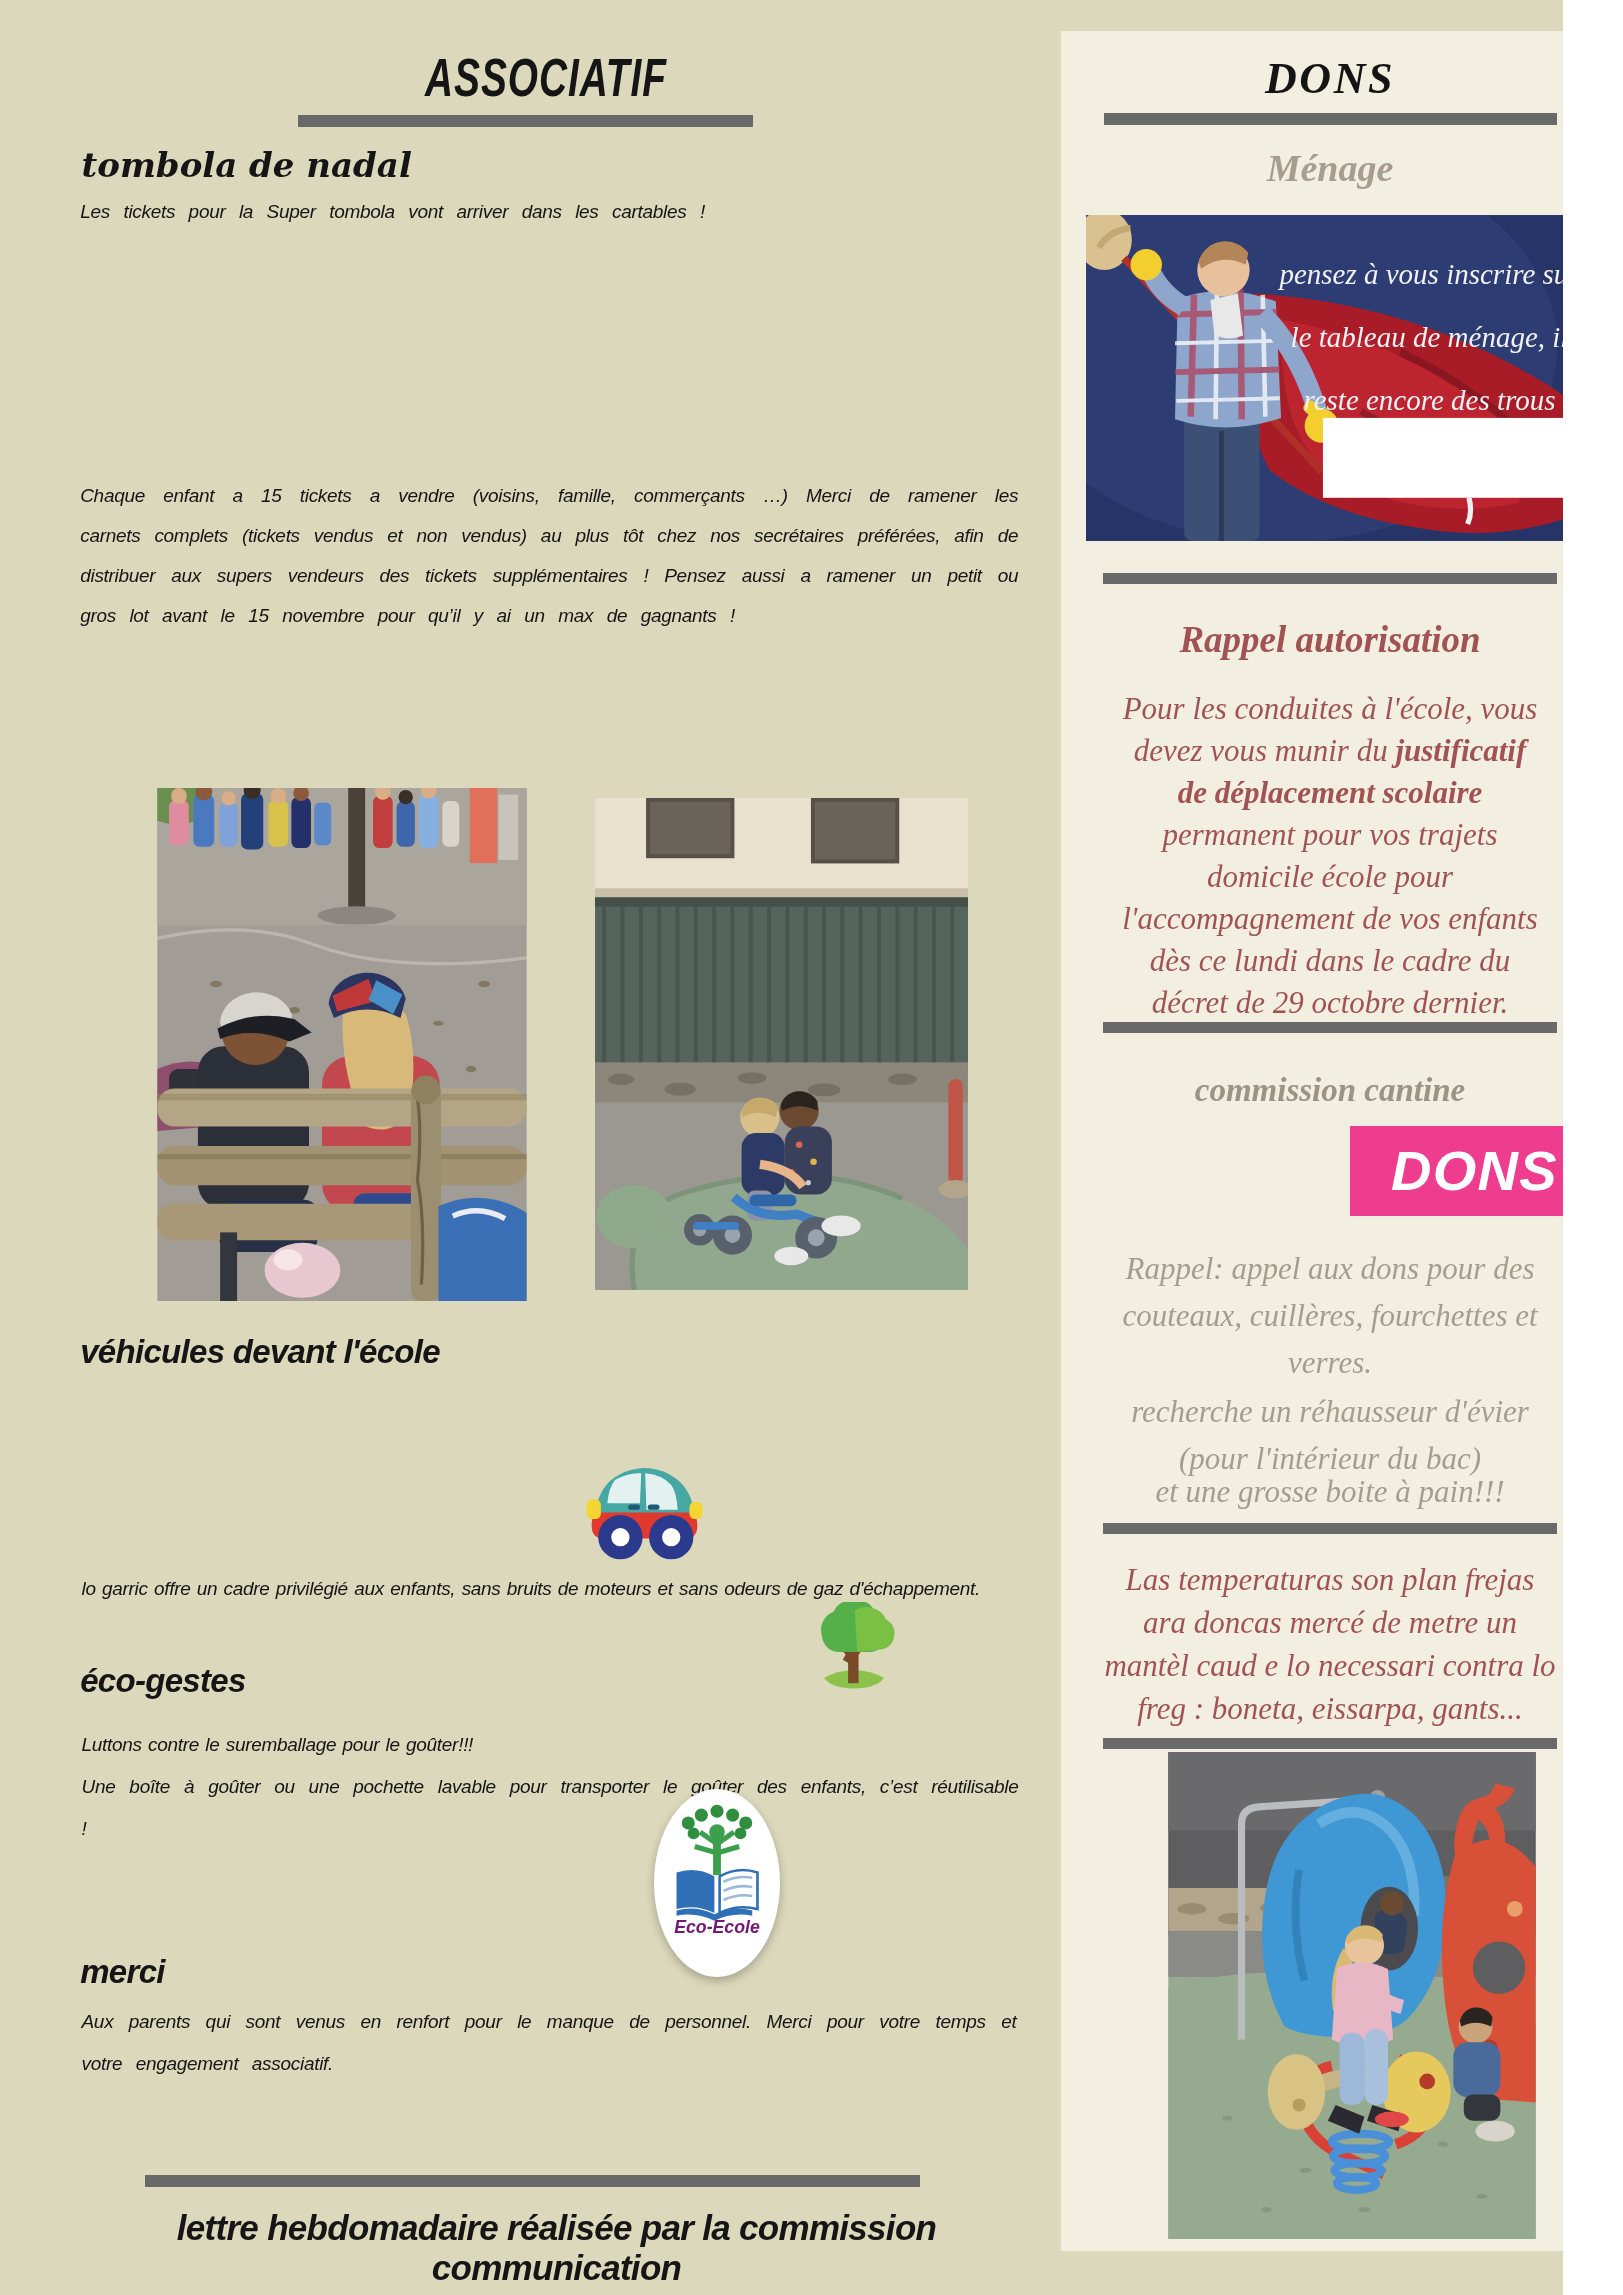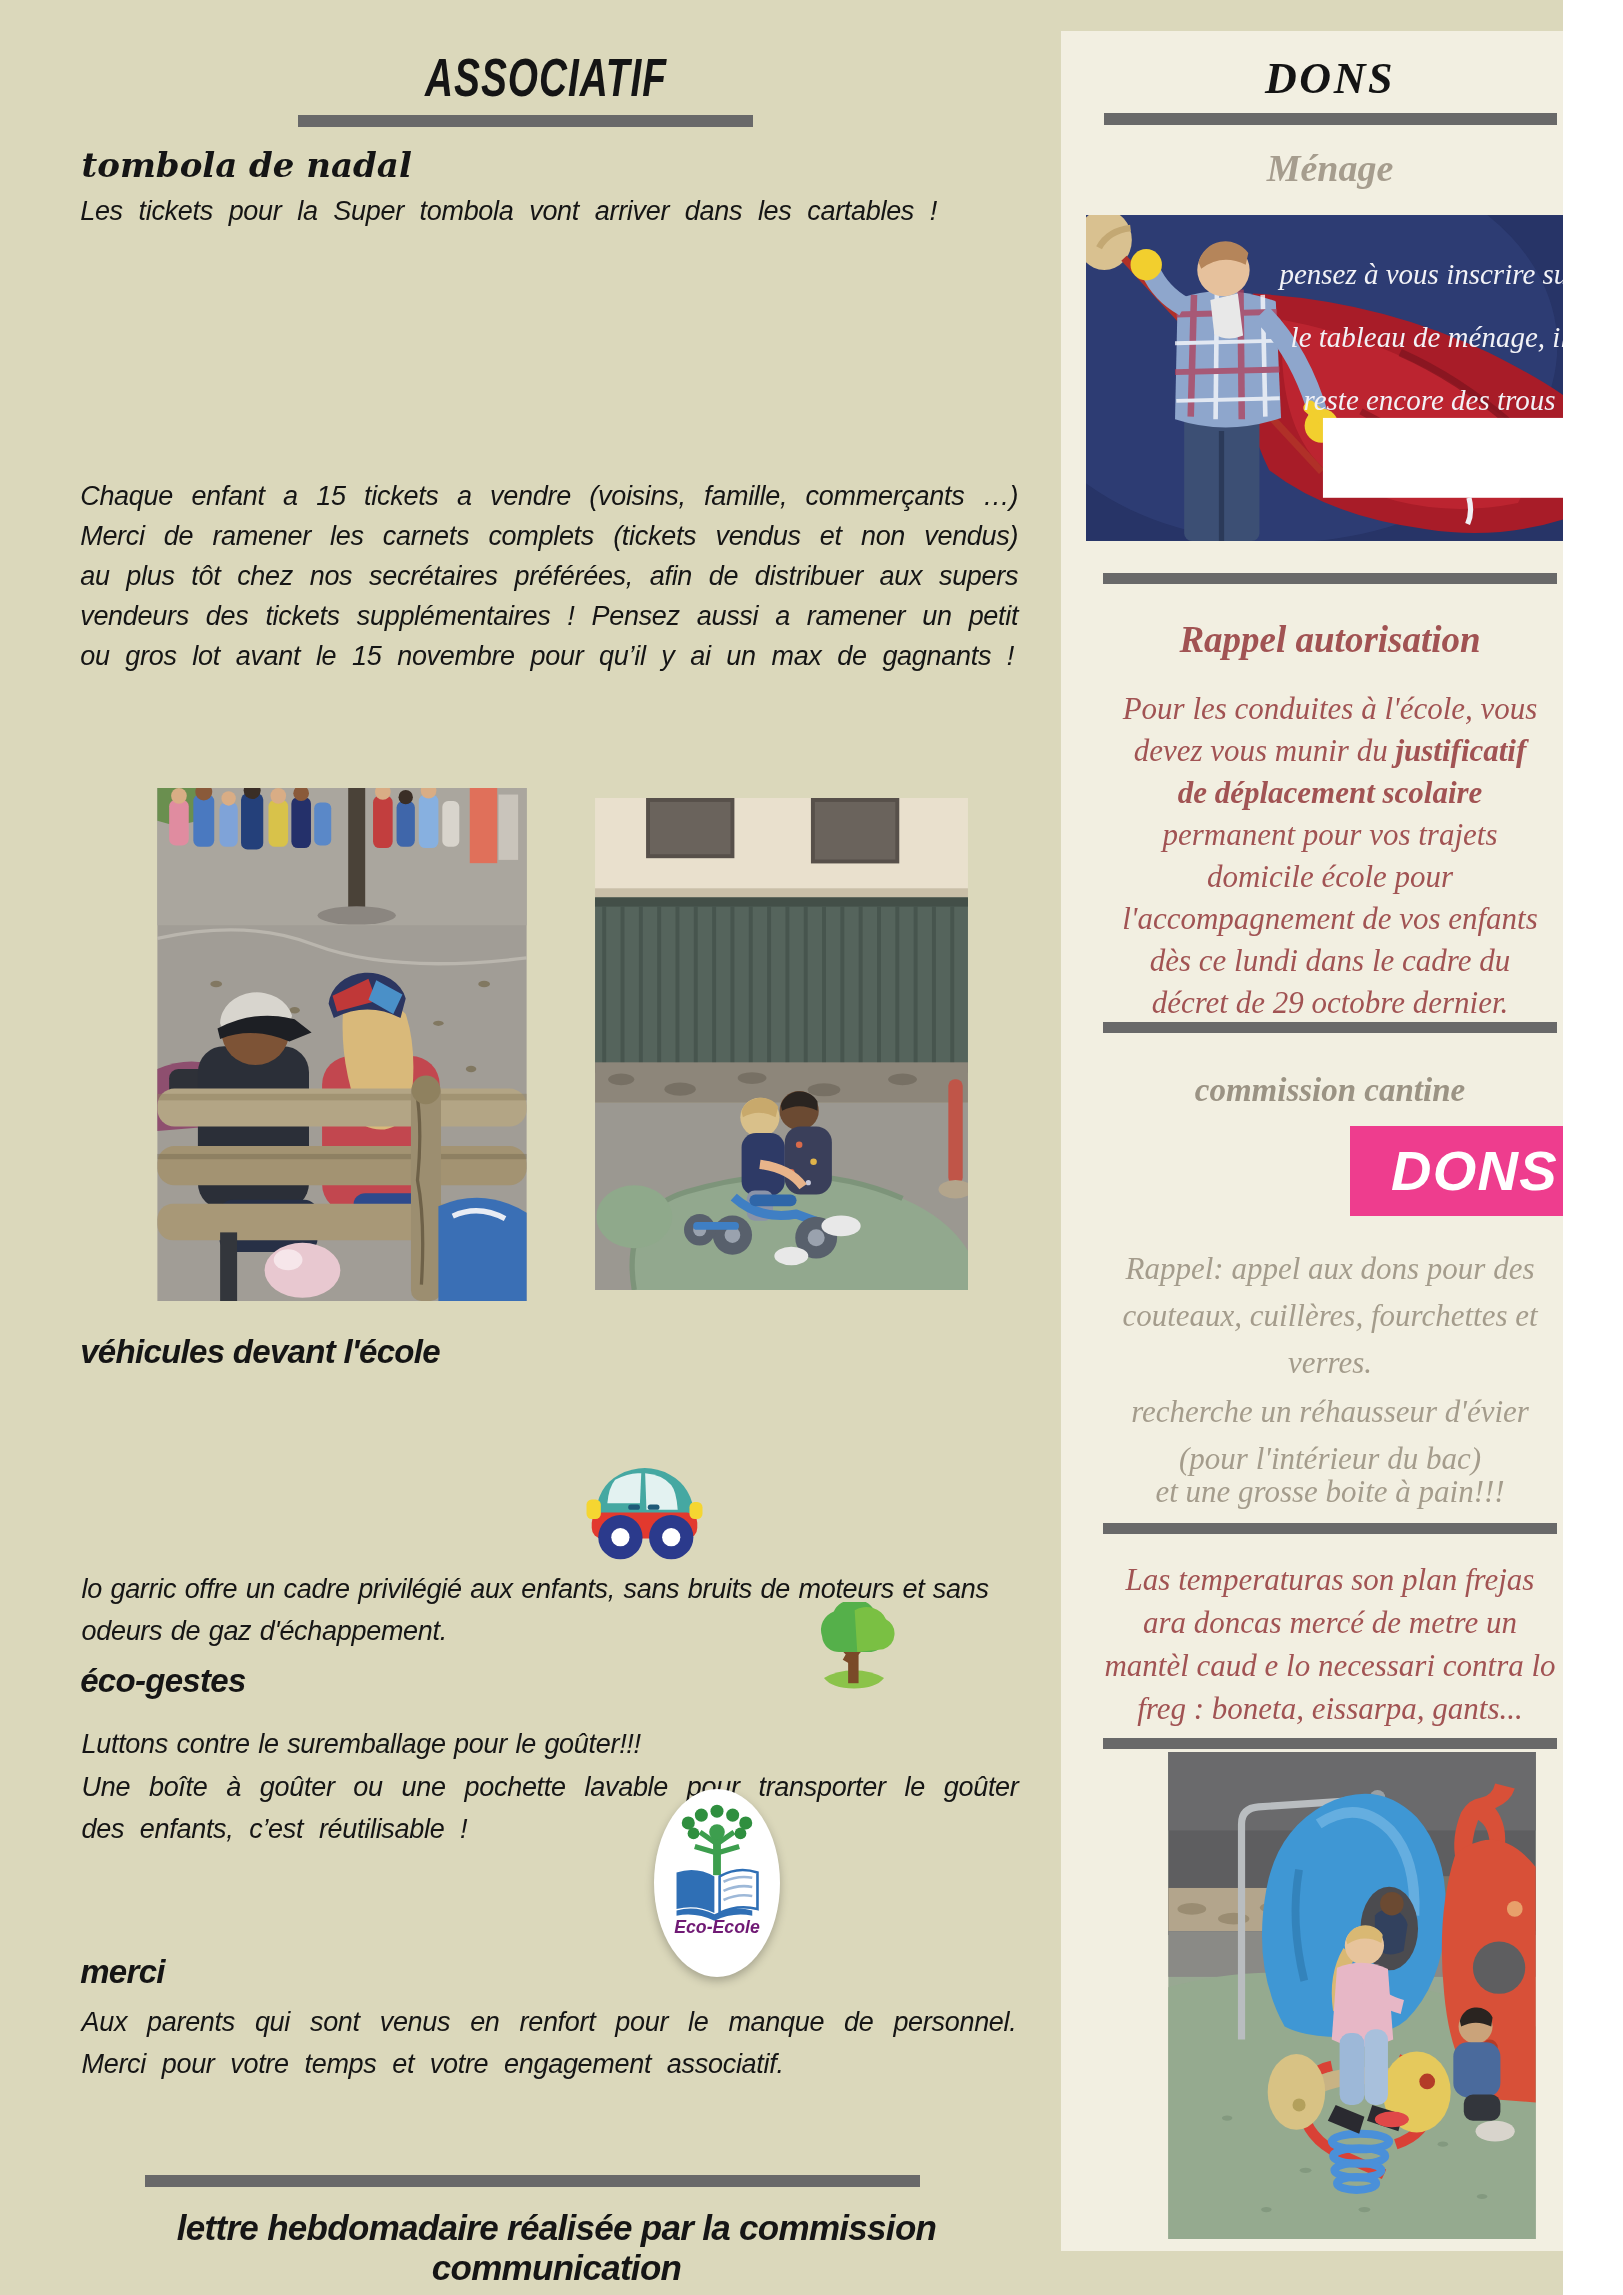--- a/index.html
+++ b/index.html
@@ -8,21 +8,21 @@
   
   .abs{position:absolute;}
   .divider{position:absolute;height:11px;background:#696969;}
   
   #left-col{position:absolute;left:75px;top:0;width:942px;height:2295px;}
   .assoc-title{width:100%;text-align:center;top:46px;font-weight:bold;font-size:54px;
                letter-spacing:1.3px;}
   .assoc-title span{display:inline-block;transform:scaleX(0.72);transform-origin:center;}
   .h-serif{font-family:"DejaVu Serif","Liberation Serif",serif;font-weight:bold;font-size:34px;text-align:center;}
   .h-sans{font-weight:bold;font-size:33px;letter-spacing:-0.7px;}
-  .body-txt{font-size:27px;line-height:41px;text-align:justify;word-spacing:8.5px;
+  .body-txt{font-size:19px;line-height:41px;text-align:justify;word-spacing:8.5px;
             letter-spacing:-0.3px;}
   
   #right-panel{position:absolute;left:1061px;top:31px;width:538px;height:2220px;background:#f2efe1;}
   .infos-title{width:100%;text-align:center;top:22px;font-family:"Liberation Serif",serif;
                font-weight:bold;font-size:44px;letter-spacing:2.6px;color:#141414;}
   .menage-h{width:100%;text-align:center;top:115px;font-family:"Liberation Serif",serif;
             font-weight:bold;font-size:38px;color:#a69d8e;}
   .maroon{color:#a15353;}
   .rappel-h{width:100%;text-align:center;top:587px;font-family:"Liberation Serif",serif;
             font-weight:bold;font-size:37px;color:#a15353;}

